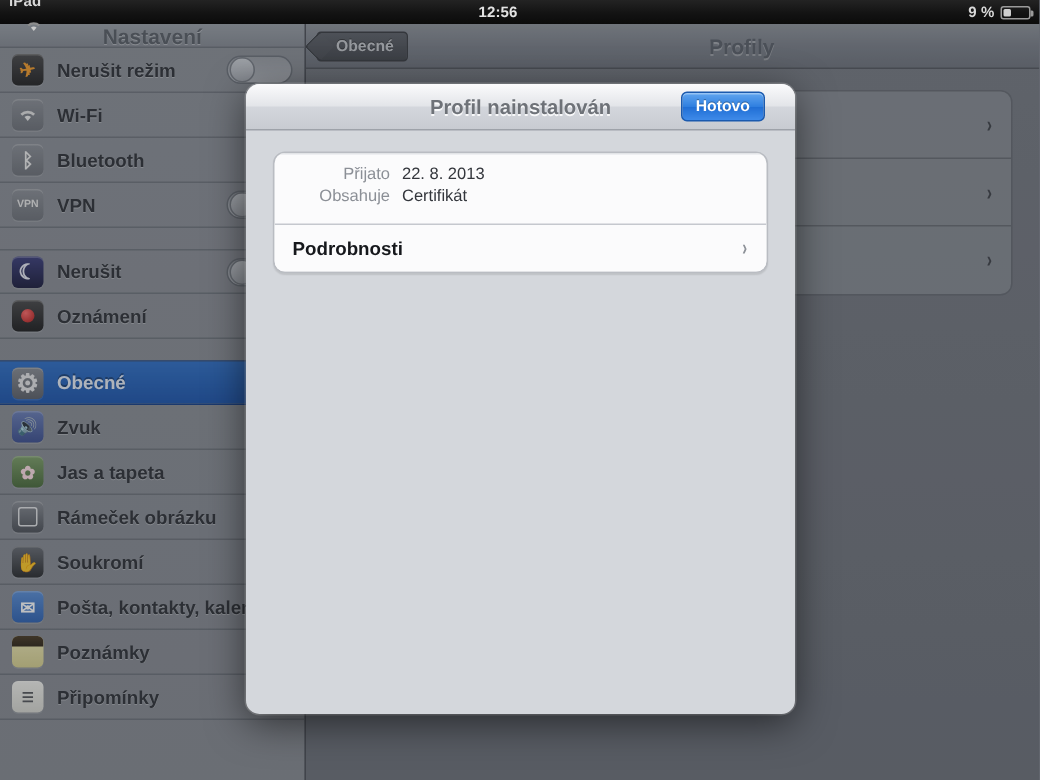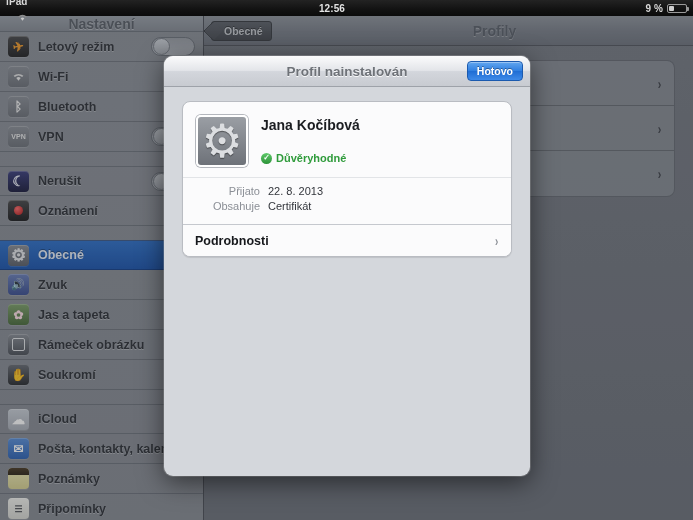--- a/index.html
+++ b/index.html
@@ -190,21 +190,21 @@
     height: 31px; position: relative; display:flex; align-items:center;
     background: linear-gradient(to bottom,#fbfbfc 0%, #e3e5e9 48%, #d3d6dc 52%, #c8cbd1 100%);
     border-bottom: 1px solid #9ea2a9;
   }
   .modal-title {
     position:absolute; left:0; width:366px; text-align:center;
     font-size: 13.5px; font-weight: bold; color: #6e7278;
     text-shadow: 0 1px 0 rgba(255,255,255,0.85);
   }
   .done-btn {
-    margin-left:auto; margin-right: 7px; position:relative; z-index:3;
+    margin-left:auto; margin-right: 20px; position:relative; z-index:3;
     padding: 3px 9px; border-radius: 4px;
     background: linear-gradient(to bottom,#62a6ef 0%, #2f7fe0 50%, #1f6dd4 51%, #3e8ae8 100%);
     border: 1px solid #1b5aae;
     color:#ffffff; font-size: 10.5px; font-weight: bold;
     text-shadow: 0 -1px 0 rgba(0,0,0,0.35);
     box-shadow: inset 0 1px 0 rgba(255,255,255,0.35);
   }
   .modal-body { padding: 14px 18px; }
 
   .card {
@@ -272,21 +272,21 @@
         </span>
     </div>
   </div>
 
   <div class="sidebar">
     <div class="sidebar-header">Nastavení</div>
     <div class="sb-list">
 
       <div class="sb-row">
         <span class="sb-icon ic-air"></span>
-        <span class="sb-label">Letový režim</span>
+        <span class="sb-label">Nerušit režim</span>
         <span class="toggle">
             <span class="knob"></span>
           </span>
       </div>
 
       <div class="sb-row">
         <span class="sb-icon ic-wifi">
           <svg viewBox="0 0 14 11" width="13" height="10">
             <path d="M7 9.6 L4.6 6.6 A3.8 3.8 0 0 1 9.4 6.6 Z" fill="#efefef"></path>
             <path d="M1.6 4.2 A8 8 0 0 1 12.4 4.2 L11 5.6 A6 6 0 0 0 3 5.6 Z" fill="#e2e2e2"></path>
@@ -341,24 +341,20 @@
       <div class="sb-row">
         <span class="sb-icon ic-frame"></span>
         <span class="sb-label">Rámeček obrázku</span>
       </div>
 
       <div class="sb-row">
         <span class="sb-icon ic-priv"></span>
         <span class="sb-label">Soukromí</span>
       </div>
 
-      <div class="sb-row gap-top">
-        <span class="sb-icon ic-cloud"></span>
-        <span class="sb-label">iCloud</span>
-      </div>
 
       <div class="sb-row">
         <span class="sb-icon ic-mail"></span>
         <span class="sb-label">Pošta, kontakty, kalendá</span>
       </div>
 
       <div class="sb-row">
         <span class="sb-icon ic-notes"></span>
         <span class="sb-label">Poznámky</span>
       </div>
@@ -402,30 +398,20 @@
     <div class="modal-nav">
       <div class="modal-title">Profil nainstalován</div>
       <div class="done-btn">
         <span>Hotovo</span>
       </div>
     </div>
 
     <div class="modal-body">
       <div class="card">
 
-        <div class="card-head">
-          <div class="avatar"></div>
-          <div class="card-headtext">
-            <div class="profile-name">Jana Kočíbová</div>
-            <div class="trust">
-              <span class="trust-dot">✓</span>
-              <span>Důvěryhodné</span>
-            </div>
-          </div>
-        </div>
 
         <div class="card-meta">
           <div class="meta-row">
             <span class="meta-key">Přijato</span>
             <span class="meta-val">22. 8. 2013</span>
           </div>
           <div class="meta-row">
             <span class="meta-key">Obsahuje</span>
             <span class="meta-val">Certifikát</span>
           </div>

